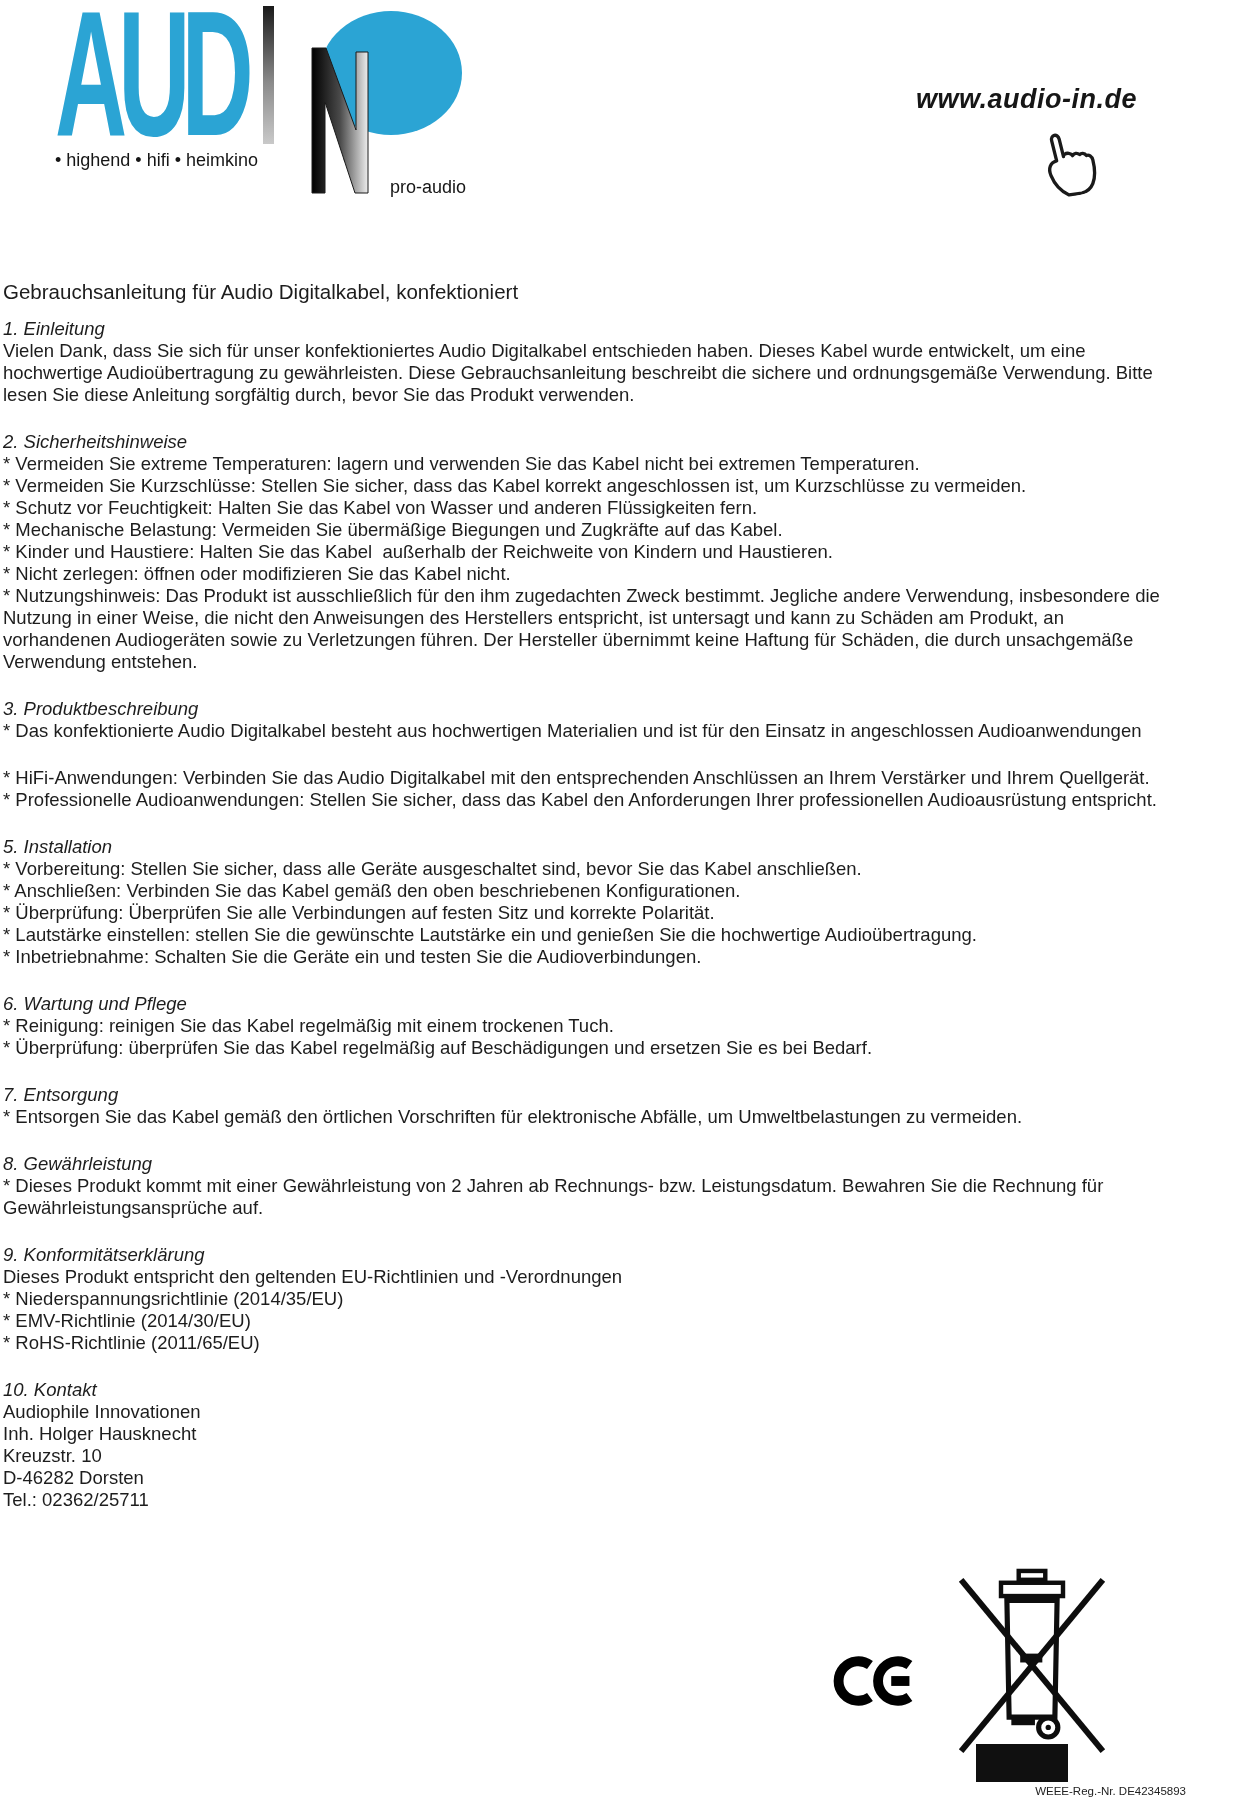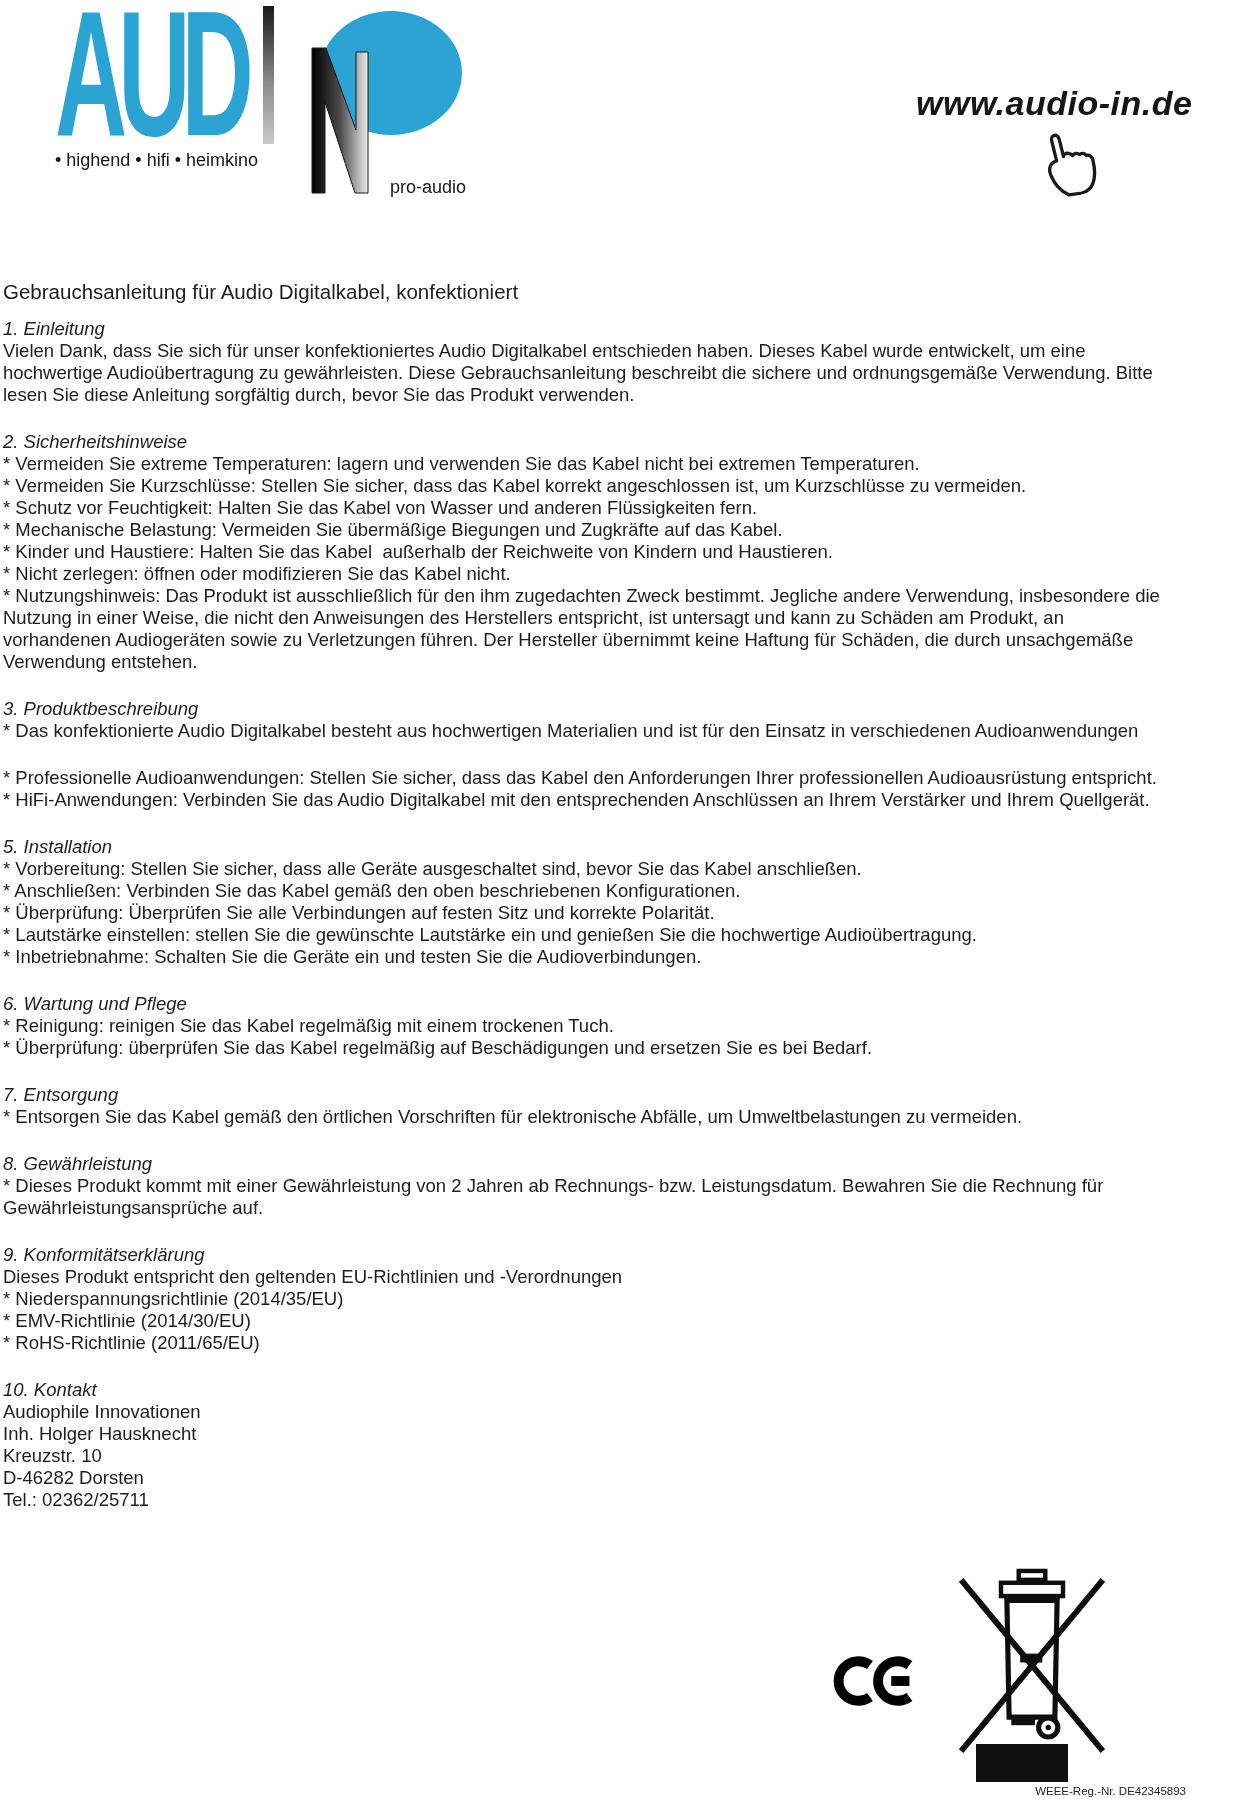--- a/index.html
+++ b/index.html
@@ -10,21 +10,21 @@
   
   .logo-wrap{position:absolute;left:55px;top:6px;width:440px;height:196px;}
   .logo-svg{position:absolute;left:0;top:0;z-index:2;pointer-events:none;}
   .tagline{position:absolute;left:0;top:144px;width:440px;height:26px;z-index:1;
            font-size:18px;color:#161616;}
   .tagline span{position:absolute;top:0;white-space:pre;}
   .tag-left{left:0;}
   .tag-dot{left:288px;}
   .tag-right{left:335px;margin-top:27px;}
   
-  .site-url{position:absolute;left:916px;top:84px;font-size:34px;font-weight:bold;
+  .site-url{position:absolute;left:916px;top:84px;font-size:27px;font-weight:bold;
             font-style:italic;letter-spacing:.5px;color:#161616;white-space:pre;}
   .hand{position:absolute;left:1042px;top:124px;transform:rotate(-14deg);}
   
   .content{position:absolute;left:3px;top:280px;width:1243px;}
   .doc-title{font-size:20.5px;line-height:24px;margin-bottom:14px;white-space:pre;}
   .section{margin-bottom:25px;}
   .sec-heading{font-style:italic;}
   .sec-heading,.line{font-size:18.5px;line-height:22px;white-space:pre;color:#1d1d1d;}
   
   .ce{position:absolute;left:832px;top:1652px;}
@@ -88,25 +88,25 @@
         <div class="line">* Mechanische Belastung: Vermeiden Sie übermäßige Biegungen und Zugkräfte auf das Kabel.</div>
         <div class="line">* Kinder und Haustiere: Halten Sie das Kabel  außerhalb der Reichweite von Kindern und Haustieren.</div>
         <div class="line">* Nicht zerlegen: öffnen oder modifizieren Sie das Kabel nicht.</div>
         <div class="line">* Nutzungshinweis: Das Produkt ist ausschließlich für den ihm zugedachten Zweck bestimmt. Jegliche andere Verwendung, insbesondere die</div>
         <div class="line">Nutzung in einer Weise, die nicht den Anweisungen des Herstellers entspricht, ist untersagt und kann zu Schäden am Produkt, an</div>
         <div class="line">vorhandenen Audiogeräten sowie zu Verletzungen führen. Der Hersteller übernimmt keine Haftung für Schäden, die durch unsachgemäße</div>
         <div class="line">Verwendung entstehen.</div>
       </div>
       <div class="section">
         <div class="sec-heading">3. Produktbeschreibung</div>
-        <div class="line">* Das konfektionierte Audio Digitalkabel besteht aus hochwertigen Materialien und ist für den Einsatz in verschiedenen Audioanwendungen</div>
+        <div class="line">* Das konfektionierte Audio Digitalkabel besteht aus hochwertigen Materialien und ist für den Einsatz in angeschlossen Audioanwendungen</div>
       </div>
       <div class="section">
+        <div class="line">* HiFi-Anwendungen: Verbinden Sie das Audio Digitalkabel mit den entsprechenden Anschlüssen an Ihrem Verstärker und Ihrem Quellgerät.</div>
         <div class="line">* Professionelle Audioanwendungen: Stellen Sie sicher, dass das Kabel den Anforderungen Ihrer professionellen Audioausrüstung entspricht.</div>
-        <div class="line">* HiFi-Anwendungen: Verbinden Sie das Audio Digitalkabel mit den entsprechenden Anschlüssen an Ihrem Verstärker und Ihrem Quellgerät.</div>
       </div>
       <div class="section">
         <div class="sec-heading">5. Installation</div>
         <div class="line">* Vorbereitung: Stellen Sie sicher, dass alle Geräte ausgeschaltet sind, bevor Sie das Kabel anschließen.</div>
         <div class="line">* Anschließen: Verbinden Sie das Kabel gemäß den oben beschriebenen Konfigurationen.</div>
         <div class="line">* Überprüfung: Überprüfen Sie alle Verbindungen auf festen Sitz und korrekte Polarität.</div>
         <div class="line">* Lautstärke einstellen: stellen Sie die gewünschte Lautstärke ein und genießen Sie die hochwertige Audioübertragung.</div>
         <div class="line">* Inbetriebnahme: Schalten Sie die Geräte ein und testen Sie die Audioverbindungen.</div>
       </div>
       <div class="section">

